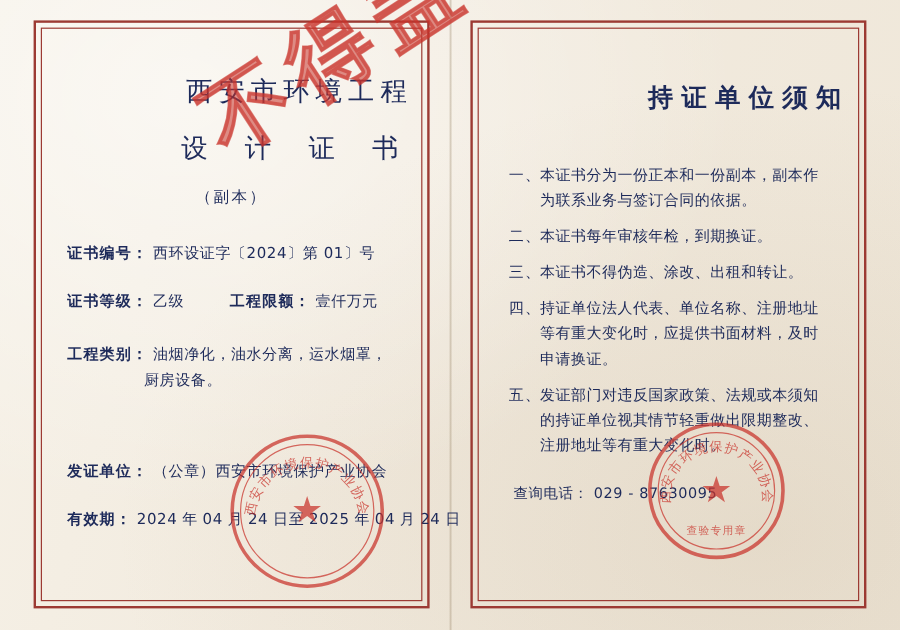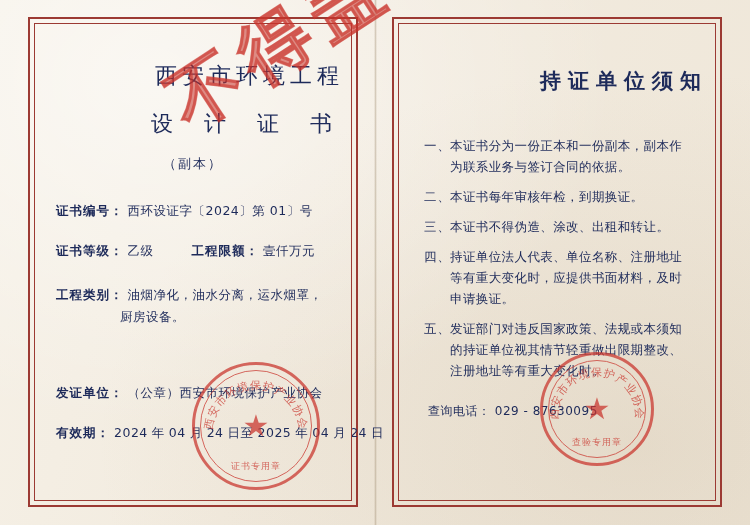--- a/index.html
+++ b/index.html
@@ -340,21 +340,20 @@
 
   <div class="stamp stamp-left">
     <div class="stamp-inner-ring"></div>
     <svg class="stamp-arc" viewBox="0 0 122 122">
       <defs>
         <path id="arcL" d="M 17,68 A 44,44 0 0 1 105,68"></path>
       </defs>
       <text><textPath href="#arcL" startOffset="50%" text-anchor="middle">西安市环境保护产业协会</textPath></text>
     </svg>
     <div class="stamp-star">★</div>
-    <div class="stamp-bottom">证书专用章</div>
   </div>
 
   <div class="stamp stamp-right">
     <div class="stamp-inner-ring"></div>
     <svg class="stamp-arc" viewBox="0 0 108 108">
       <defs>
         <path id="arcR" d="M 15,60 A 39,39 0 0 1 93,60"></path>
       </defs>
       <text><textPath href="#arcR" startOffset="50%" text-anchor="middle">西安市环境保护产业协会</textPath></text>
     </svg>

